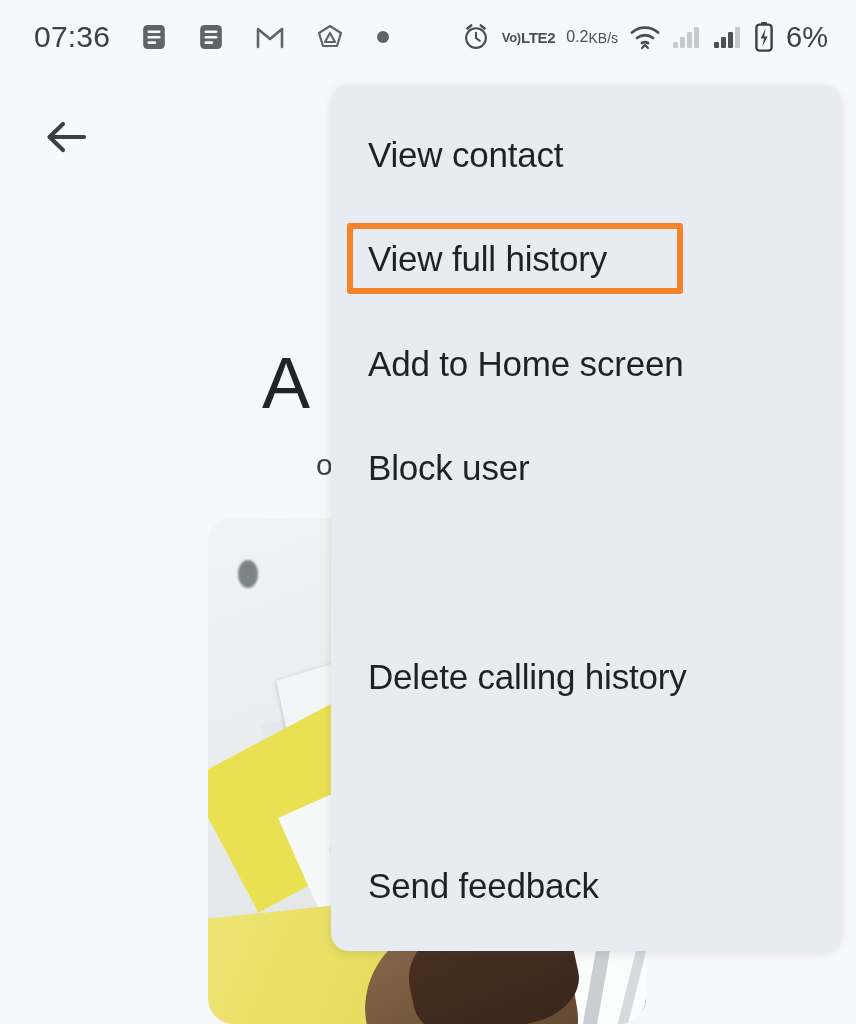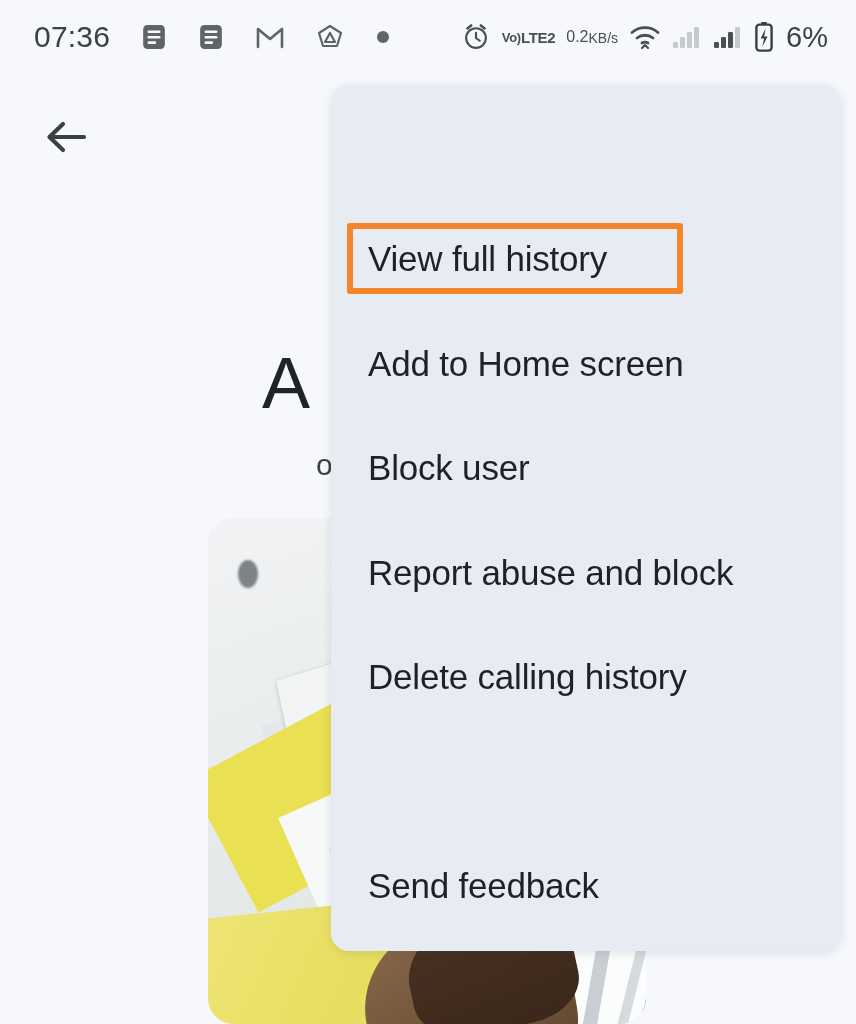--- a/index.html
+++ b/index.html
@@ -222,23 +222,23 @@
     <div class="ph ph-rail"></div>
     <div class="ph ph-rail2"></div>
     <div class="ph ph-shirt"></div>
     <div class="ph ph-shirt2"></div>
     <div class="ph ph-head"></div>
 
     <div class="ph ph-hair"></div>
   </div>
 
   <div class="menu">
+    <div class="menu-item" style="top:39px;">View contact</div>
     <div class="menu-item" style="top:143px;">View full history</div>
     <div class="menu-item" style="top:248px;">Add to Home screen</div>
     <div class="menu-item" style="top:352px;">Block user</div>
-    <div class="menu-item" style="top:457px;">Report abuse and block</div>
     <div class="menu-item" style="top:561px;">Delete calling history</div>
     <div class="menu-item" style="top:770px;">Send feedback</div>
   </div>
 
   <div class="hl-box"></div>
 
 </div>
 
 </body></html>

